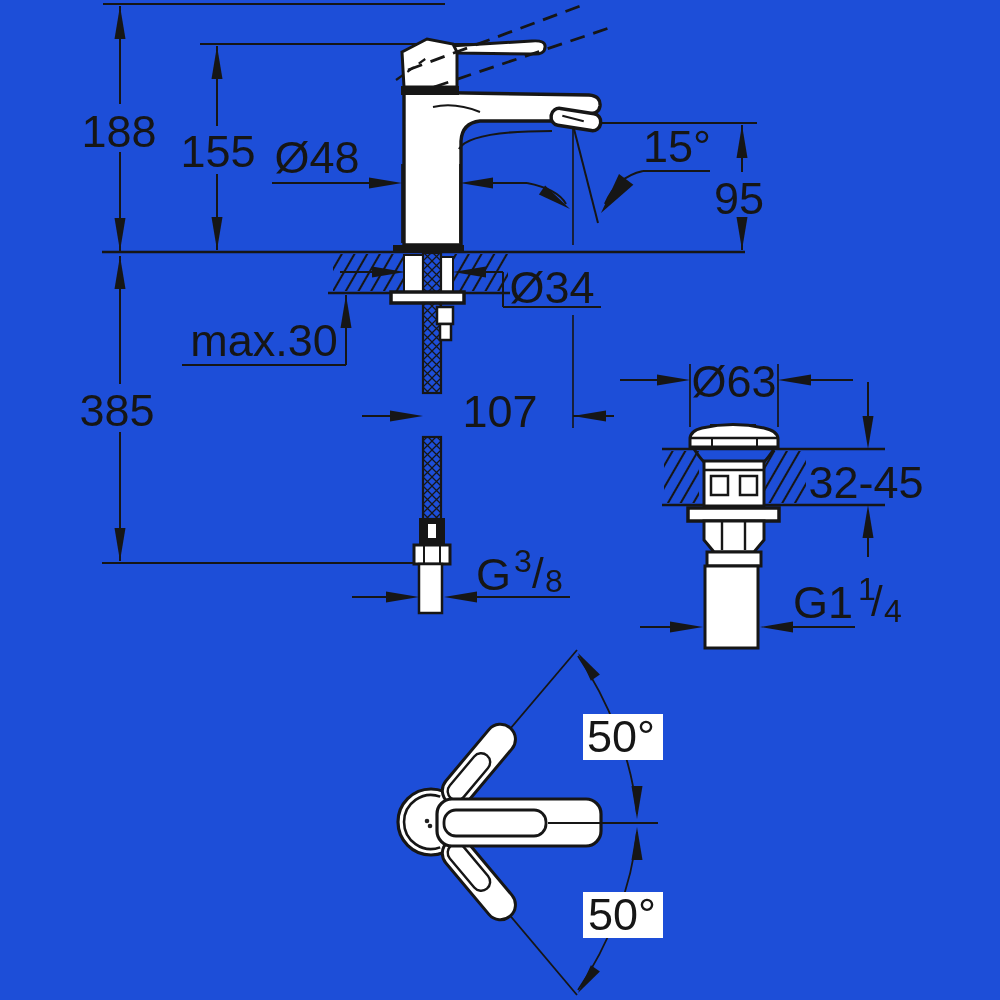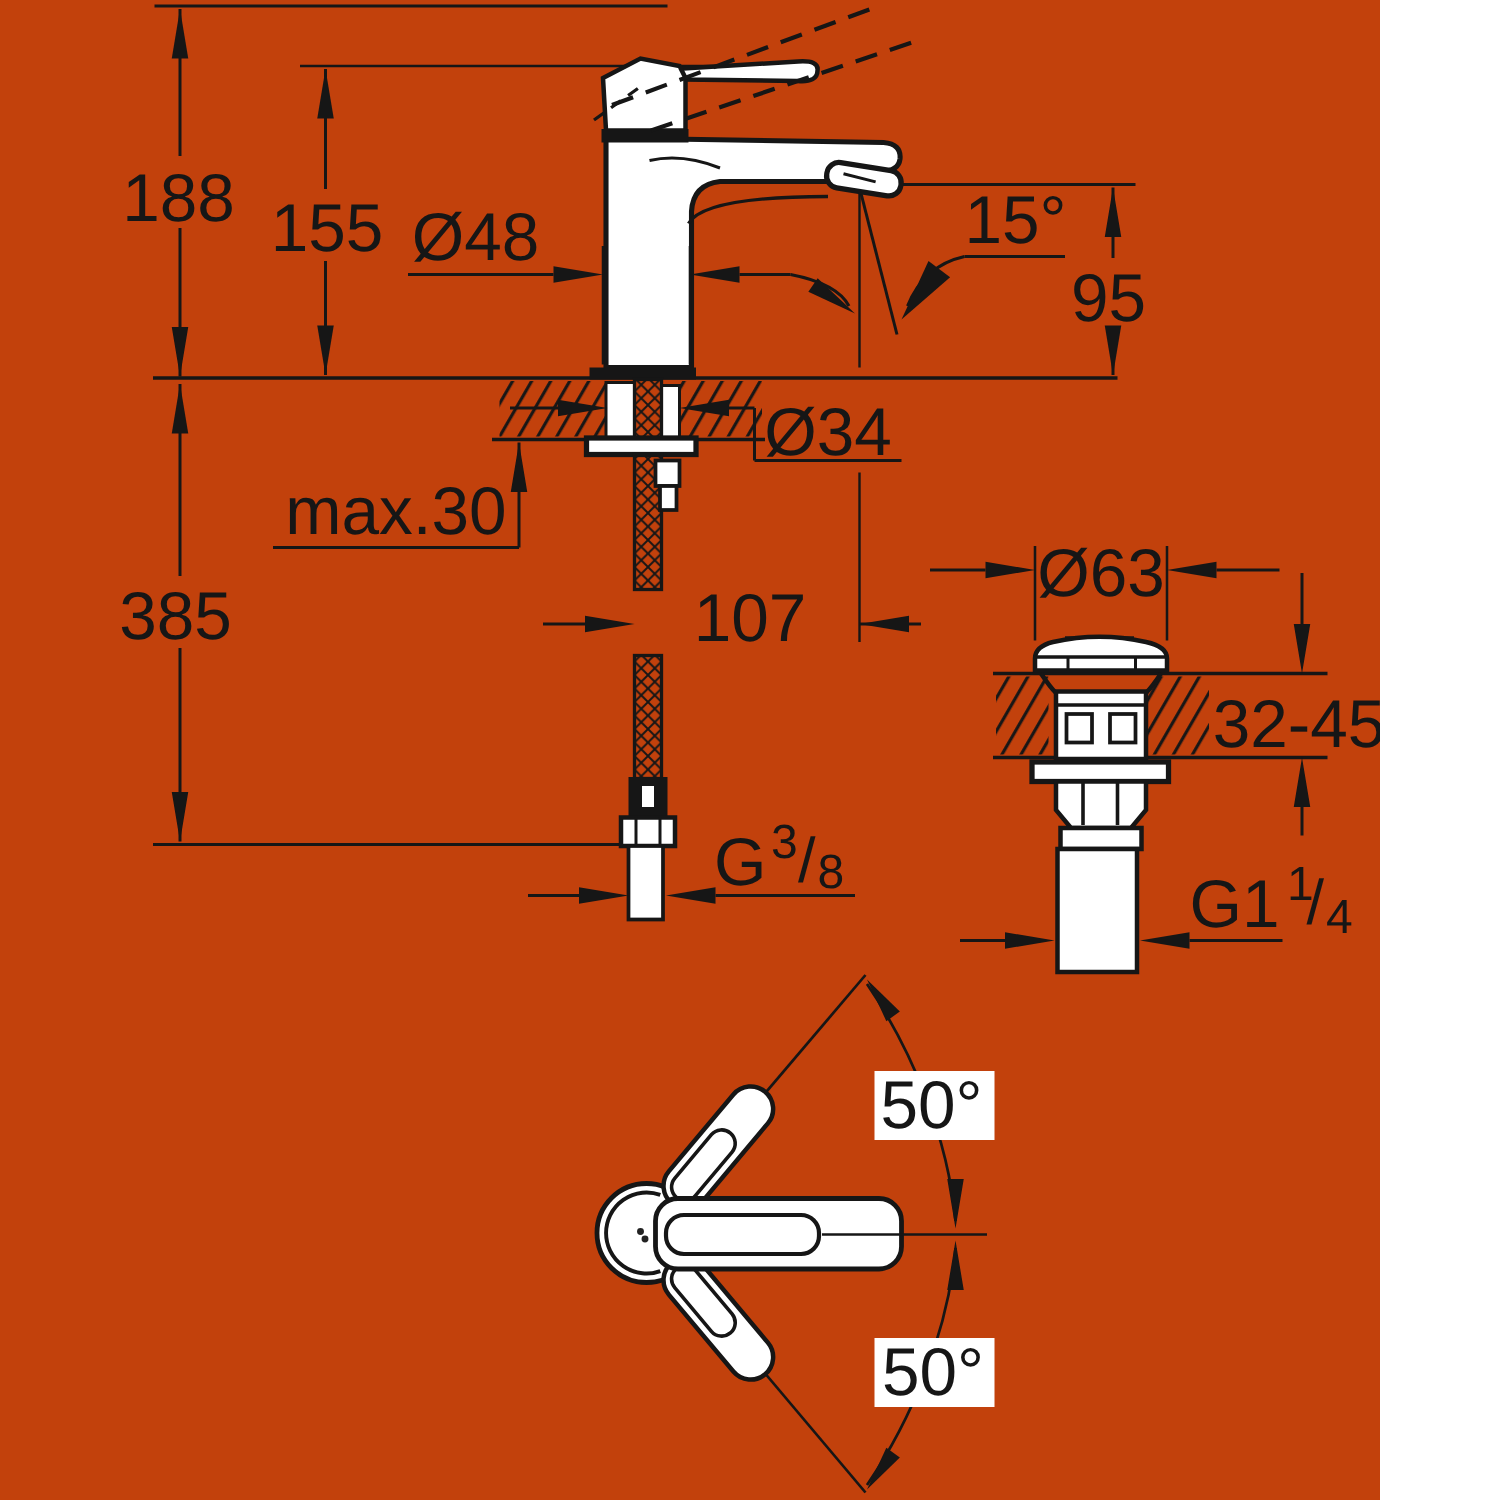--- a/index.html
+++ b/index.html
@@ -1,16 +1,16 @@
 <!DOCTYPE html>
 <html><head>
 <meta charset="utf-8">
 <style>
   html,body{margin:0;padding:0;background:#ffffff;}
-  #stage{position:relative;width:920px;height:1000px;background:#c2410c;overflow:hidden;
+  #stage{position:relative;width:1000px;height:1000px;background:#1d4ed8;overflow:hidden;
          font-family:"Liberation Sans", sans-serif;text-decoration:underline;}
   svg text{fill:#161616;font-family:"Liberation Sans", sans-serif;}
   .dimtxt{font-size:45px;}
   .suptxt{font-size:32px;}
   .slashtxt{font-size:42px;}
 </style>
 </head>
 <body>
 
 <div id="stage">

